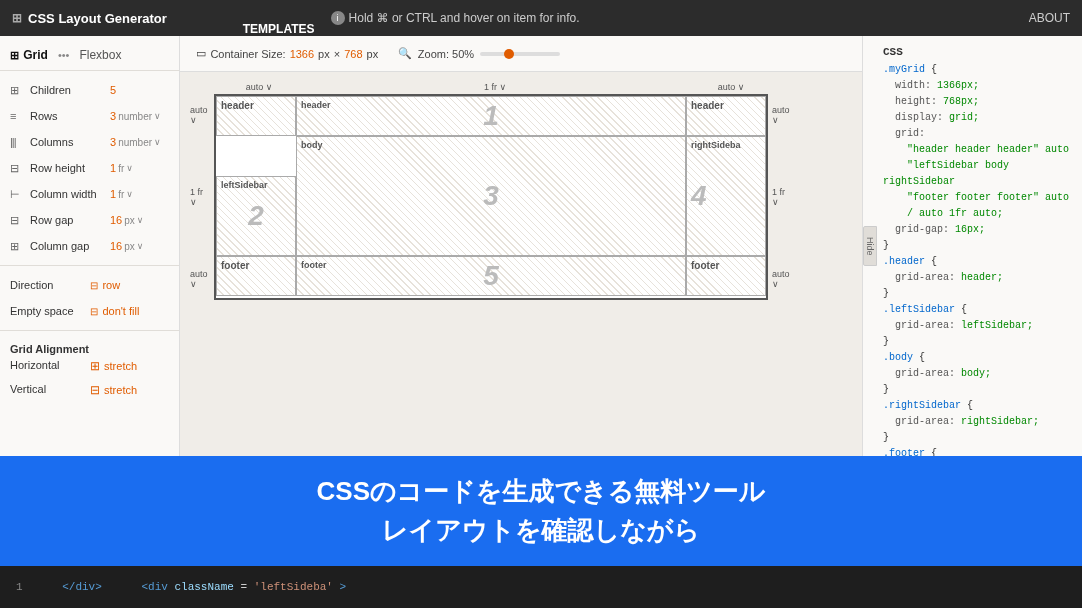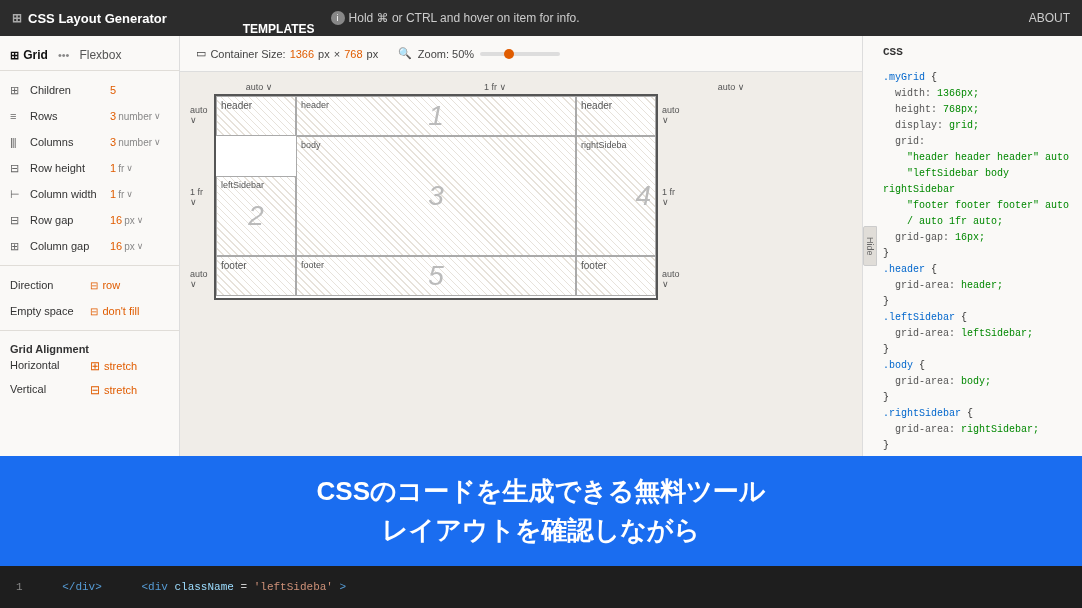--- a/index.html
+++ b/index.html
@@ -401,42 +401,42 @@
             <span>auto ∨</span>
           </div>
           <div style="height:122px;font-size:9px;color:#555;display:flex;align-items:center;">
             <span>1 fr ∨</span>
           </div>
           <div style="height:42px;font-size:9px;color:#555;display:flex;align-items:center;">
             <span>auto ∨</span>
           </div>
         </div>
 
-        <div class="grid-container" style="display:grid;grid-template-columns:80px 1fr 80px;grid-template-rows:40px 120px 40px;width:444px;">
+        <div class="grid-container" style="display:grid;grid-template-columns:80px 1fr 80px;grid-template-rows:40px 120px 40px;width:554px;font-weight:bold;">
 
           <div class="grid-cell hatched" style="border:1px solid #aaa;padding:2px 4px;background:repeating-linear-gradient(45deg,transparent,transparent 4px,rgba(160,140,110,0.25) 4px,rgba(160,140,110,0.25) 5px);">
             <span class="cell-label" style="font-size:10px;color:#555;">header</span>
           </div>
           <div class="grid-cell hatched" style="border:1px solid #aaa;padding:2px 4px;background:repeating-linear-gradient(45deg,transparent,transparent 4px,rgba(160,140,110,0.25) 4px,rgba(160,140,110,0.25) 5px);display:flex;align-items:center;justify-content:center;">
             <span style="font-size:9px;color:#555;position:absolute;top:3px;left:4px;">header</span>
             <span style="font-size:28px;color:#bbb;font-style:italic;">1</span>
           </div>
           <div class="grid-cell hatched" style="border:1px solid #aaa;padding:2px 4px;background:repeating-linear-gradient(45deg,transparent,transparent 4px,rgba(160,140,110,0.25) 4px,rgba(160,140,110,0.25) 5px);">
             <span class="cell-label" style="font-size:10px;color:#555;">header</span>
           </div>
 
           <div class="grid-cell hatched" style="border:1px solid #aaa;padding:2px 4px;background:repeating-linear-gradient(45deg,transparent,transparent 4px,rgba(160,140,110,0.25) 4px,rgba(160,140,110,0.25) 5px);display:flex;align-items:center;justify-content:center;margin-top:40px;">
             <span style="font-size:9px;color:#555;position:absolute;top:3px;left:4px;">leftSidebar</span>
             <span style="font-size:28px;color:#bbb;font-style:italic;">2</span>
           </div>
           <div class="grid-cell hatched" style="border:1px solid #aaa;padding:2px 4px;background:repeating-linear-gradient(45deg,transparent,transparent 4px,rgba(160,140,110,0.25) 4px,rgba(160,140,110,0.25) 5px);display:flex;align-items:center;justify-content:center;">
             <span style="font-size:9px;color:#555;position:absolute;top:3px;left:4px;">body</span>
             <span style="font-size:28px;color:#bbb;font-style:italic;">3</span>
           </div>
-          <div class="grid-cell hatched" style="border:1px solid #aaa;padding:12px 4px;background:repeating-linear-gradient(45deg,transparent,transparent 4px,rgba(160,140,110,0.25) 4px,rgba(160,140,110,0.25) 5px);display:flex;align-items:center;justify-content:flex-end;">
+          <div class="grid-cell hatched" style="border:1px solid #aaa;padding:12px 4px;background:repeating-linear-gradient(45deg,transparent,transparent 4px,rgba(160,140,110,0.25) 4px,rgba(160,140,110,0.25) 5px);display:flex;align-items:center;justify-content:flex-start;">
             <span style="font-size:9px;color:#555;position:absolute;top:3px;left:4px;">rightSideba</span>
             <span style="font-size:28px;color:#bbb;font-style:italic;">4</span>
           </div>
 
           <div class="grid-cell hatched" style="border:1px solid #aaa;padding:2px 4px;background:repeating-linear-gradient(45deg,transparent,transparent 4px,rgba(160,140,110,0.25) 4px,rgba(160,140,110,0.25) 5px);">
             <span class="cell-label" style="font-size:10px;color:#555;">footer</span>
           </div>
           <div class="grid-cell hatched" style="border:1px solid #aaa;padding:2px 4px;background:repeating-linear-gradient(45deg,transparent,transparent 4px,rgba(160,140,110,0.25) 4px,rgba(160,140,110,0.25) 5px);display:flex;align-items:center;justify-content:center;">
             <span style="font-size:9px;color:#555;position:absolute;top:3px;left:4px;">footer</span>
             <span style="font-size:28px;color:#bbb;font-style:italic;">5</span>
@@ -459,21 +459,21 @@
         </div>
       </div>
     </div>
   </div>
 
   <div class="right-panel">
     <div class="hide-btn">
       <span>Hide</span>
     </div>
     <div class="css-panel">
-      <div style="font-weight:700;font-size:11px;margin-bottom:8px;">CSS</div>
+      <div style="font-weight:700;font-size:11px;margin-bottom:0;">CSS</div>
       <div>
         <div><span class="css-selector">.myGrid</span> <span class="css-brace">{</span></div>
         <div>&nbsp;&nbsp;<span class="css-property">width:</span> <span class="css-value">1366px;</span></div>
         <div>&nbsp;&nbsp;<span class="css-property">height:</span> <span class="css-value">768px;</span></div>
         <div>&nbsp;&nbsp;<span class="css-property">display:</span> <span class="css-value">grid;</span></div>
         <div>&nbsp;&nbsp;<span class="css-property">grid:</span></div>
         <div>&nbsp;&nbsp;&nbsp;&nbsp;<span class="css-value">"header header header" auto</span></div>
         <div>&nbsp;&nbsp;&nbsp;&nbsp;<span class="css-value">"leftSidebar body rightSidebar</span></div>
         <div>&nbsp;&nbsp;&nbsp;&nbsp;<span class="css-value">"footer footer footer" auto</span></div>
         <div>&nbsp;&nbsp;&nbsp;&nbsp;<span class="css-value">/ auto 1fr auto;</span></div>

